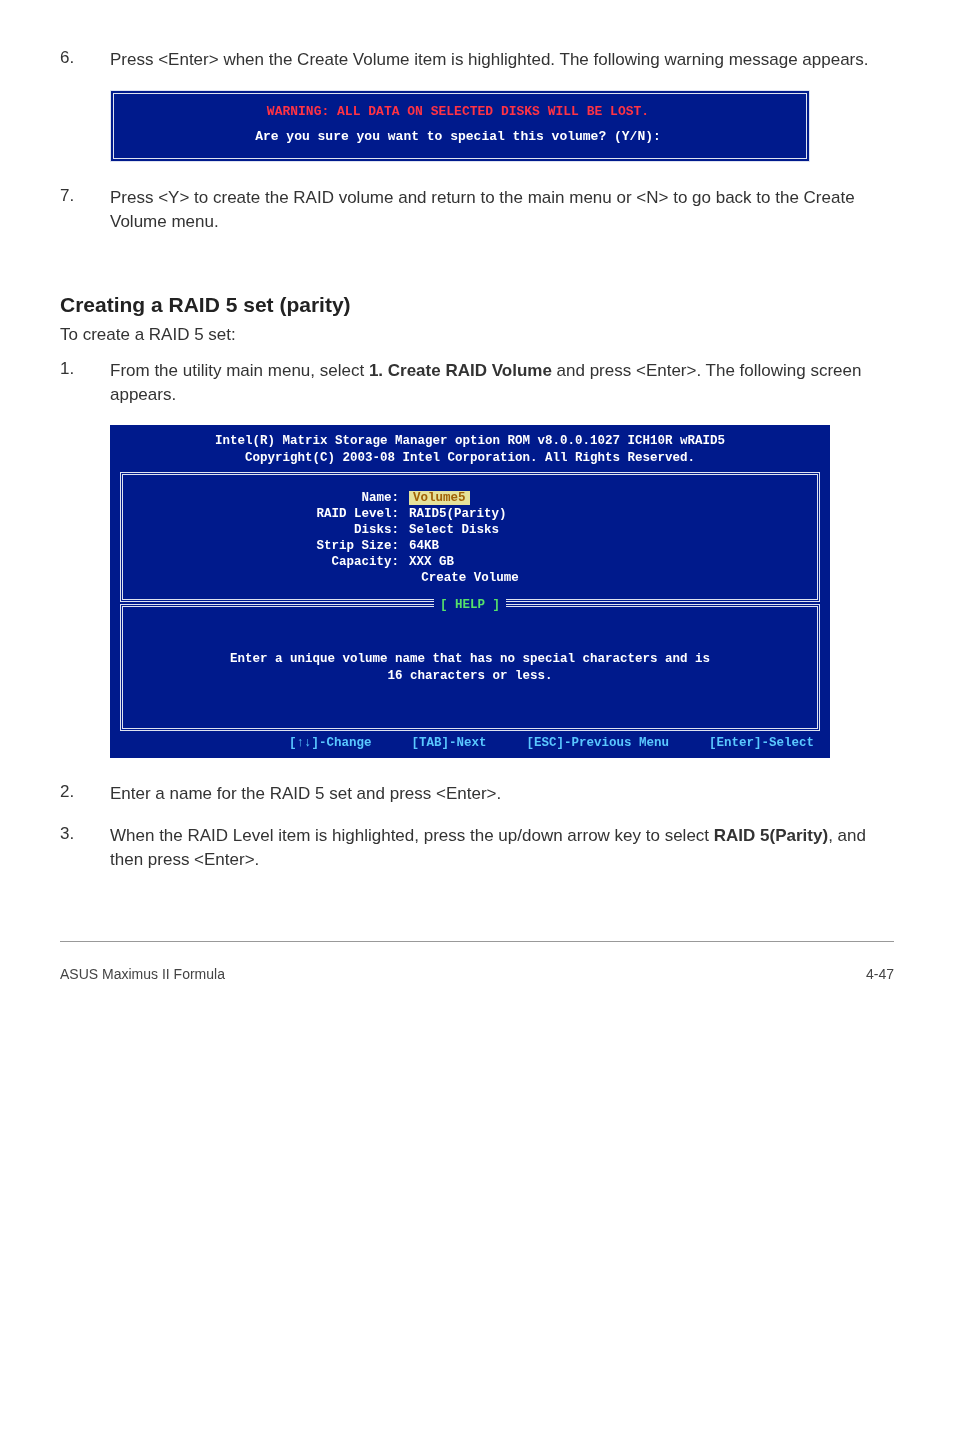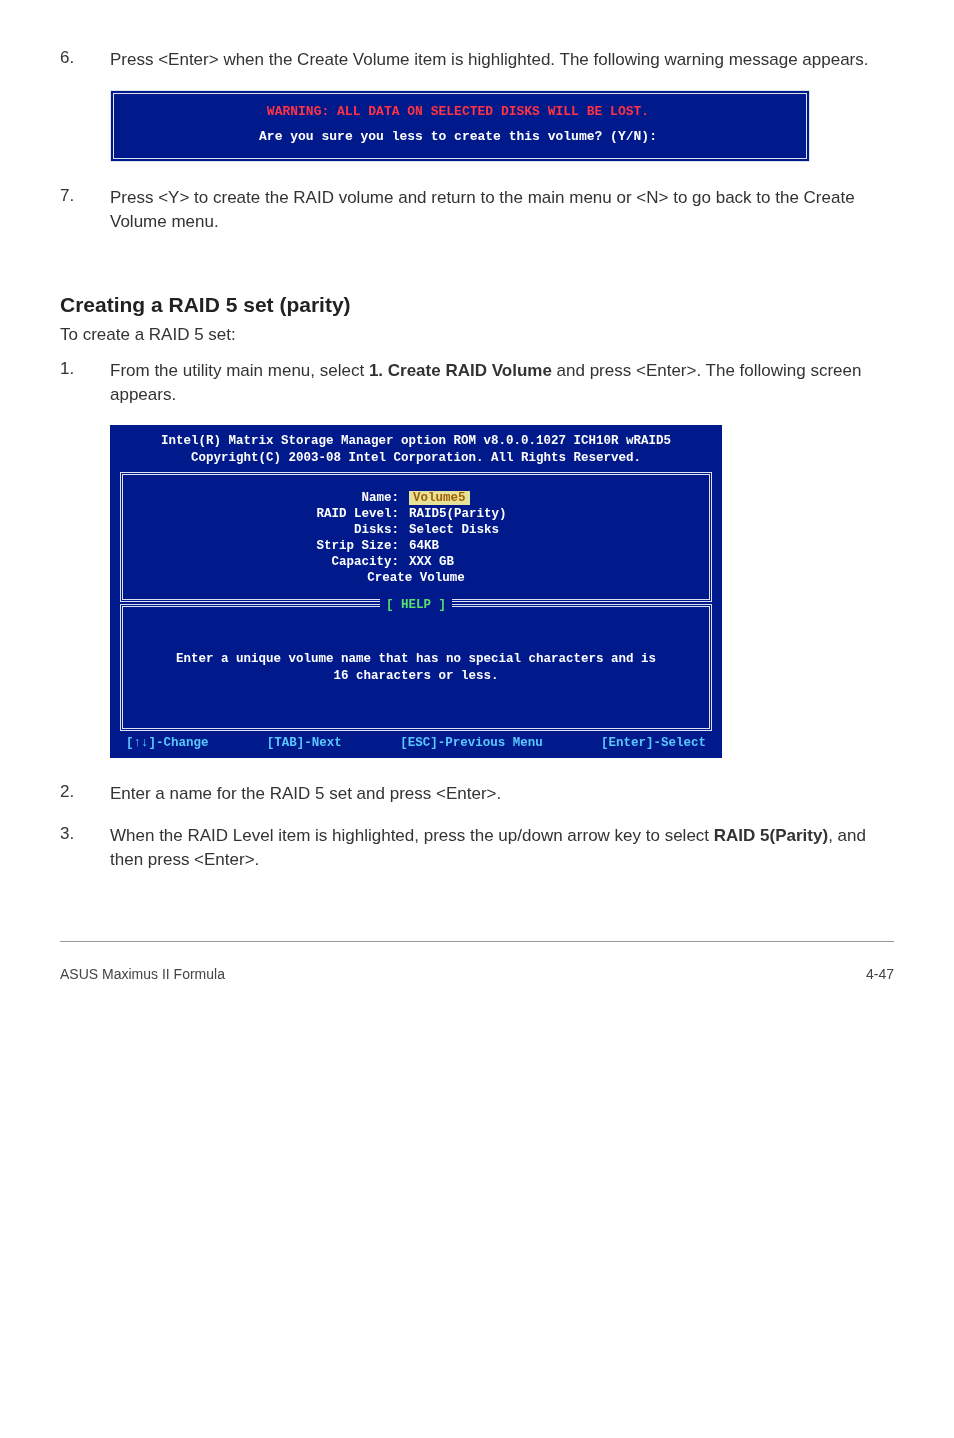--- a/index.html
+++ b/index.html
@@ -50,21 +50,21 @@
     margin-top: 60px;
     margin-bottom: 8px;
   }
   .sub-intro {
     margin-bottom: 14px;
   }
   .bold { font-weight: bold; }
 
   .bios-main {
     margin: 10px 0 24px 50px;
-    width: 612px;
+    width: 720px;
     background: #001a8c;
     color: #fff;
     font-family: "Courier New", monospace;
     font-size: 12.5px;
     font-weight: bold;
     padding: 8px 10px 0 10px;
     box-sizing: border-box;
   }
   .bios-header { text-align:center; line-height:1.4; margin-bottom:4px; }
   .panel {
@@ -91,22 +91,22 @@
     background: #e6e29a;
     color: #a16207;
     padding: 0 4px;
   }
   .center-txt { text-align:center; }
   .help-body { text-align:center; padding: 30px 0 28px 0; line-height:1.4; }
   .footer-bar {
     color: #5ac8ff;
     padding: 3px 6px 8px 6px;
     display: flex;
-    justify-content: space-between;
-    gap: 24px;
+    justify-content: flex-end;
+    gap: 40px;
     font-size: 12.5px;
   }
   .footer-bar span { white-space: pre; }
 
   .page-footer {
     display:flex;
     justify-content: space-between;
     border-top: 1px solid #999;
     padding-top: 24px;
     margin-top: 70px;
@@ -118,21 +118,21 @@
 <body>
 
 <div class="para-block">
   <div class="num">6.</div>
   <div class="para-text">Press &lt;Enter&gt; when the Create Volume item is highlighted. The following warning message appears.</div>
 </div>
 
 <div class="bios-box">
   <div class="bios-warning">
     <div class="redline">WARNING: ALL DATA ON SELECTED DISKS WILL BE LOST.</div>
-    <div>Are you sure you less to create this volume? (Y/N):</div>
+    <div>Are you sure you want to special this volume? (Y/N):</div>
   </div>
 </div>
 
 <div class="para-block">
   <div class="num">7.</div>
   <div class="para-text">Press &lt;Y&gt; to create the RAID volume and return to the main menu or &lt;N&gt; to go back to the Create Volume menu.</div>
 </div>
 
 <div class="section-heading">Creating a RAID 5 set (parity)</div>
 <div class="sub-intro">To create a RAID 5 set:</div>

